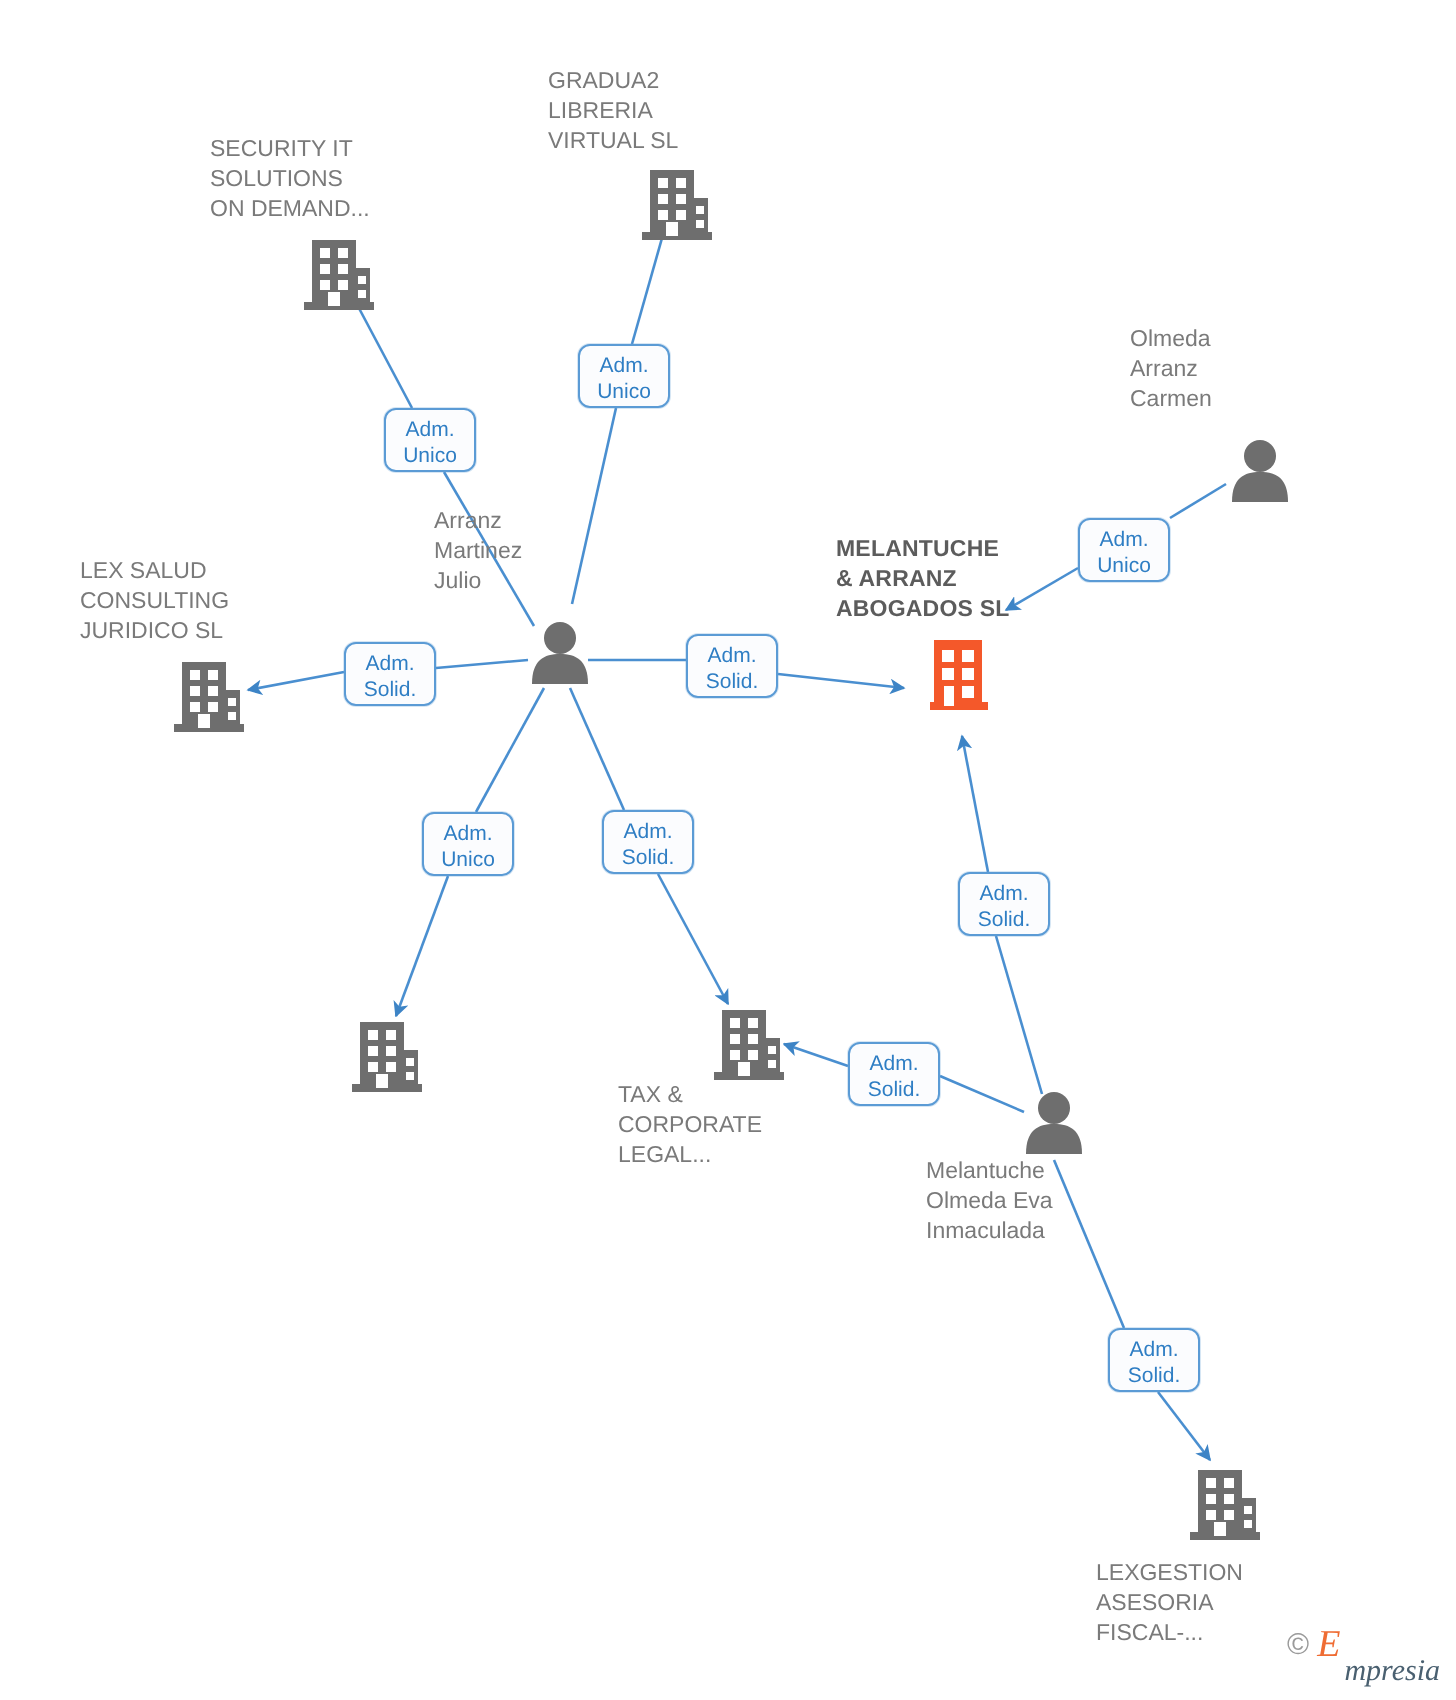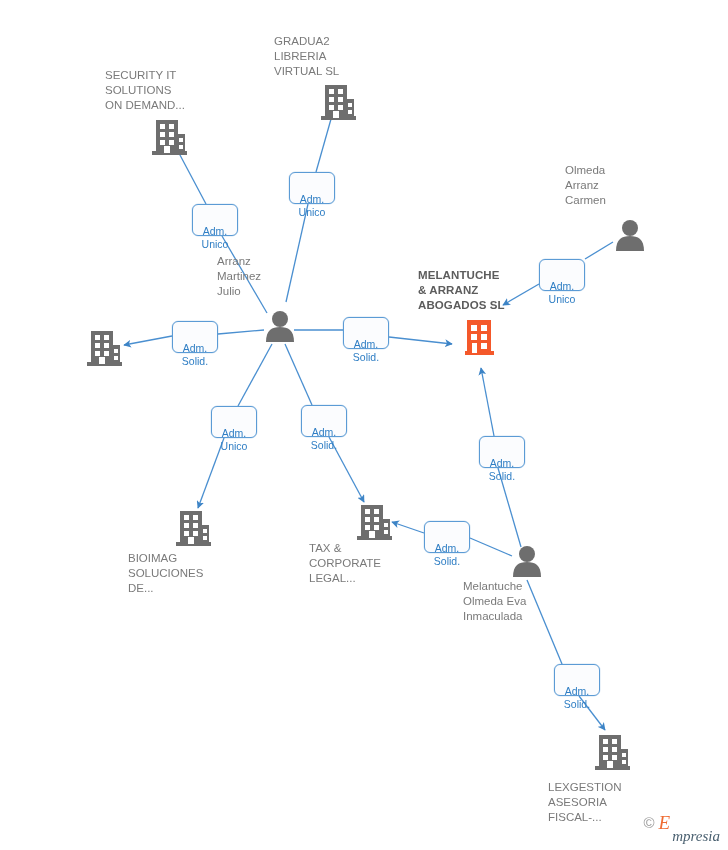--- a/index.html
+++ b/index.html
@@ -46,21 +46,21 @@
     position: absolute;
     box-sizing: border-box;
     background: #fbfcfe;
     border: 1.6px solid #5b9bd5;
     border-radius: 6px;
     color: #2f7ec4;
     font-size: 10.5px;
     line-height: 13px;
     font-family: "Liberation Sans", sans-serif;
     text-align: center;
-    padding: 20px 2px 3px 2px;
+    padding: 4px 2px 3px 2px;
     white-space: pre-line;
     box-shadow: 0 0 0 0.5px rgba(91,155,213,0.25);
   }
   .watermark {
     position: absolute;
     right: 8px;
     bottom: 6px;
     display: flex;
     align-items: center;
     gap: 4px;
@@ -266,36 +266,36 @@
   </svg>
 
   <div class="node-caption" style="left:105px; top:68px; width:124px;">SECURITY IT
 SOLUTIONS
 ON DEMAND...</div>
 
   <div class="node-caption" style="left:274px; top:34px; width:124px;">GRADUA2
 LIBRERIA
 VIRTUAL SL</div>
 
+  <div class="node-caption" style="left:40px; top:279px; width:124px;">LEX SALUD
+CONSULTING
+JURIDICO SL</div>
 
   <div class="node-caption" style="left:217px; top:254px; width:124px;">Arranz
 Martinez
 Julio</div>
 
   <div class="node-caption focus-caption" style="left:418px; top:268px; width:124px;">MELANTUCHE
 &amp; ARRANZ
 ABOGADOS  SL</div>
 
   <div class="node-caption" style="left:565px; top:163px; width:124px;">Olmeda
 Arranz
 Carmen</div>
 
-  <div class="node-caption" style="left:128px; top:551px; width:124px;">BIOIMAG
-SOLUCIONES
-DE...</div>
 
   <div class="node-caption" style="left:309px; top:541px; width:124px;">TAX &amp;
 CORPORATE
 LEGAL...</div>
 
   <div class="node-caption" style="left:463px; top:579px; width:124px;">Melantuche
 Olmeda Eva
 Inmaculada</div>
 
   <div class="node-caption" style="left:548px; top:780px; width:124px;">LEXGESTION

